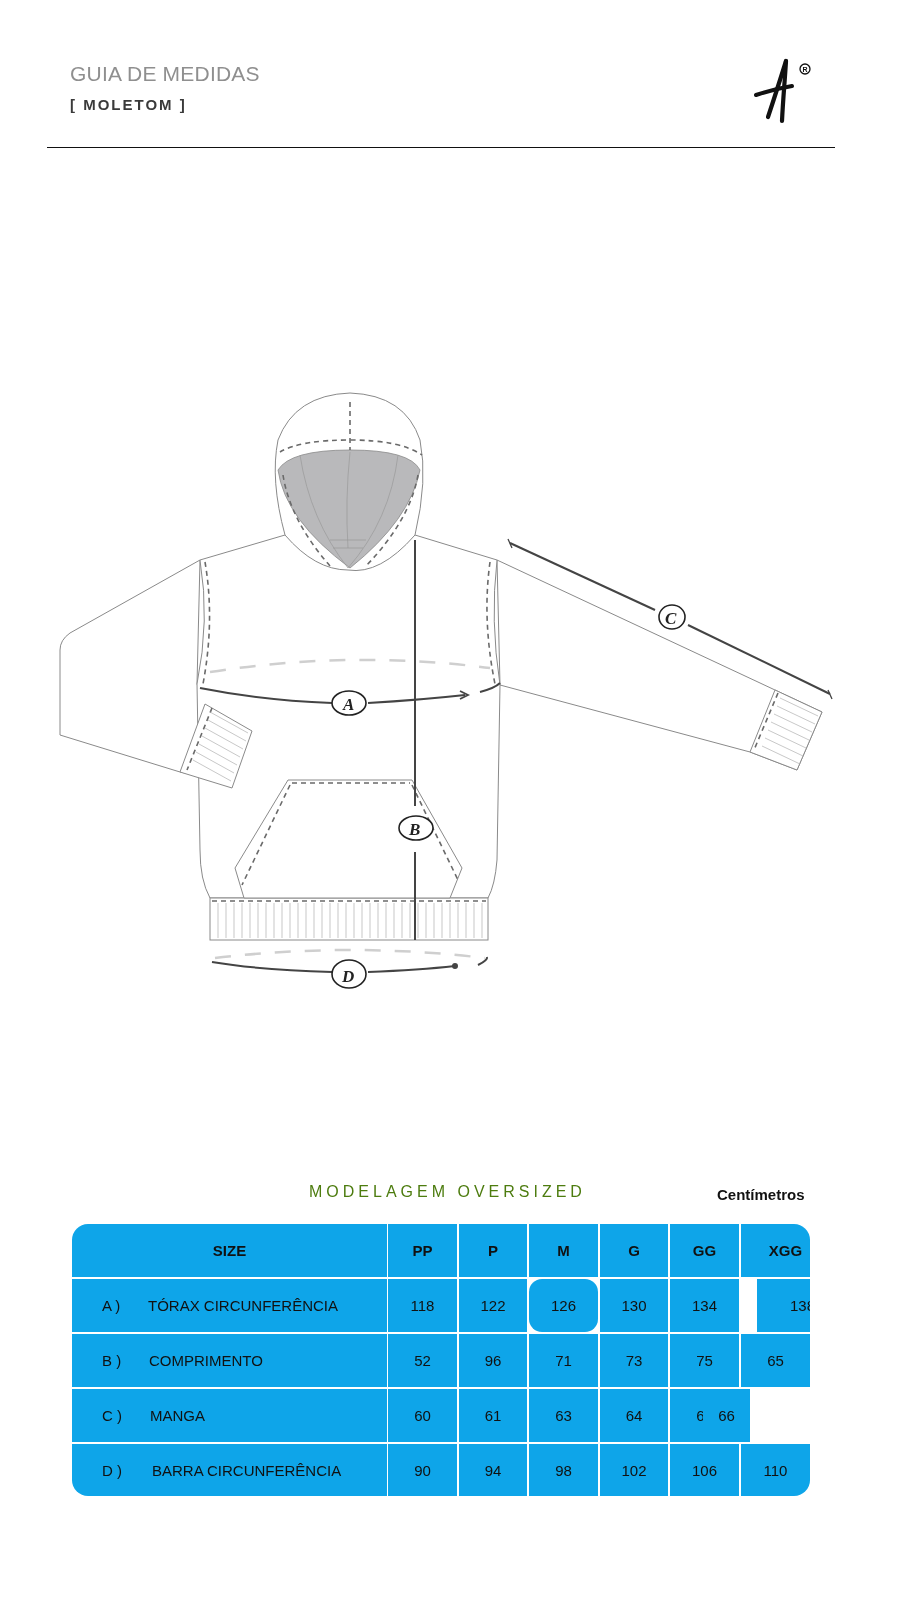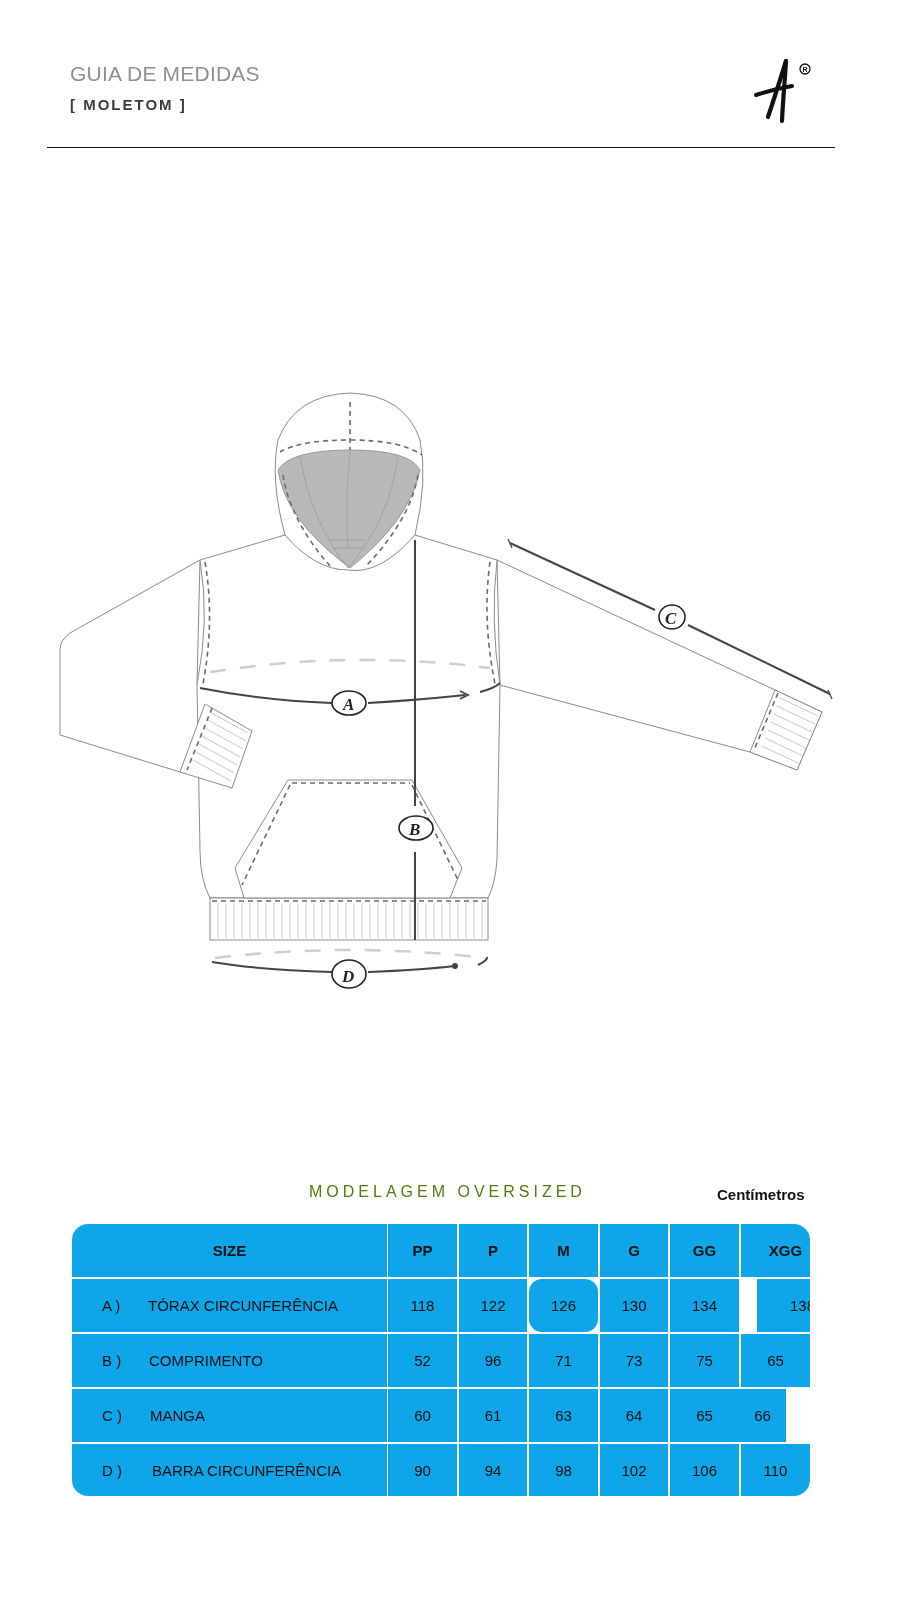--- a/index.html
+++ b/index.html
@@ -180,21 +180,21 @@
   <div class="row body-row" style="top:165px;">
     <div class="cell first label-wrap">
       <span class="label-letter">C )</span>
       <span class="label-text" style="left:78px;">MANGA</span>
     </div>
     <div class="cell val" style="left:316px;width:69px;">60</div>
     <div class="cell val" style="left:387px;width:68px;">61</div>
     <div class="cell val" style="left:457px;width:69px;">63</div>
     <div class="cell val" style="left:528px;width:68px;">64</div>
     <div class="cell val" style="left:598px;width:69px;">65</div>
-    <div class="cell val" style="left:631px;width:47px;margin-left:36px;">66</div>
+    <div class="cell val" style="left:631px;width:47px;">66</div>
   </div>
 
   <div class="row body-row" style="top:220px;height:52px;">
     <div class="cell first label-wrap" style="height:52px;">
       <span class="label-letter">D )</span>
       <span class="label-text" style="left:80px;">BARRA CIRCUNFERÊNCIA</span>
     </div>
     <div class="cell val" style="left:316px;width:69px;height:52px;">90</div>
     <div class="cell val" style="left:387px;width:68px;height:52px;">94</div>
     <div class="cell val" style="left:457px;width:69px;height:52px;">98</div>

